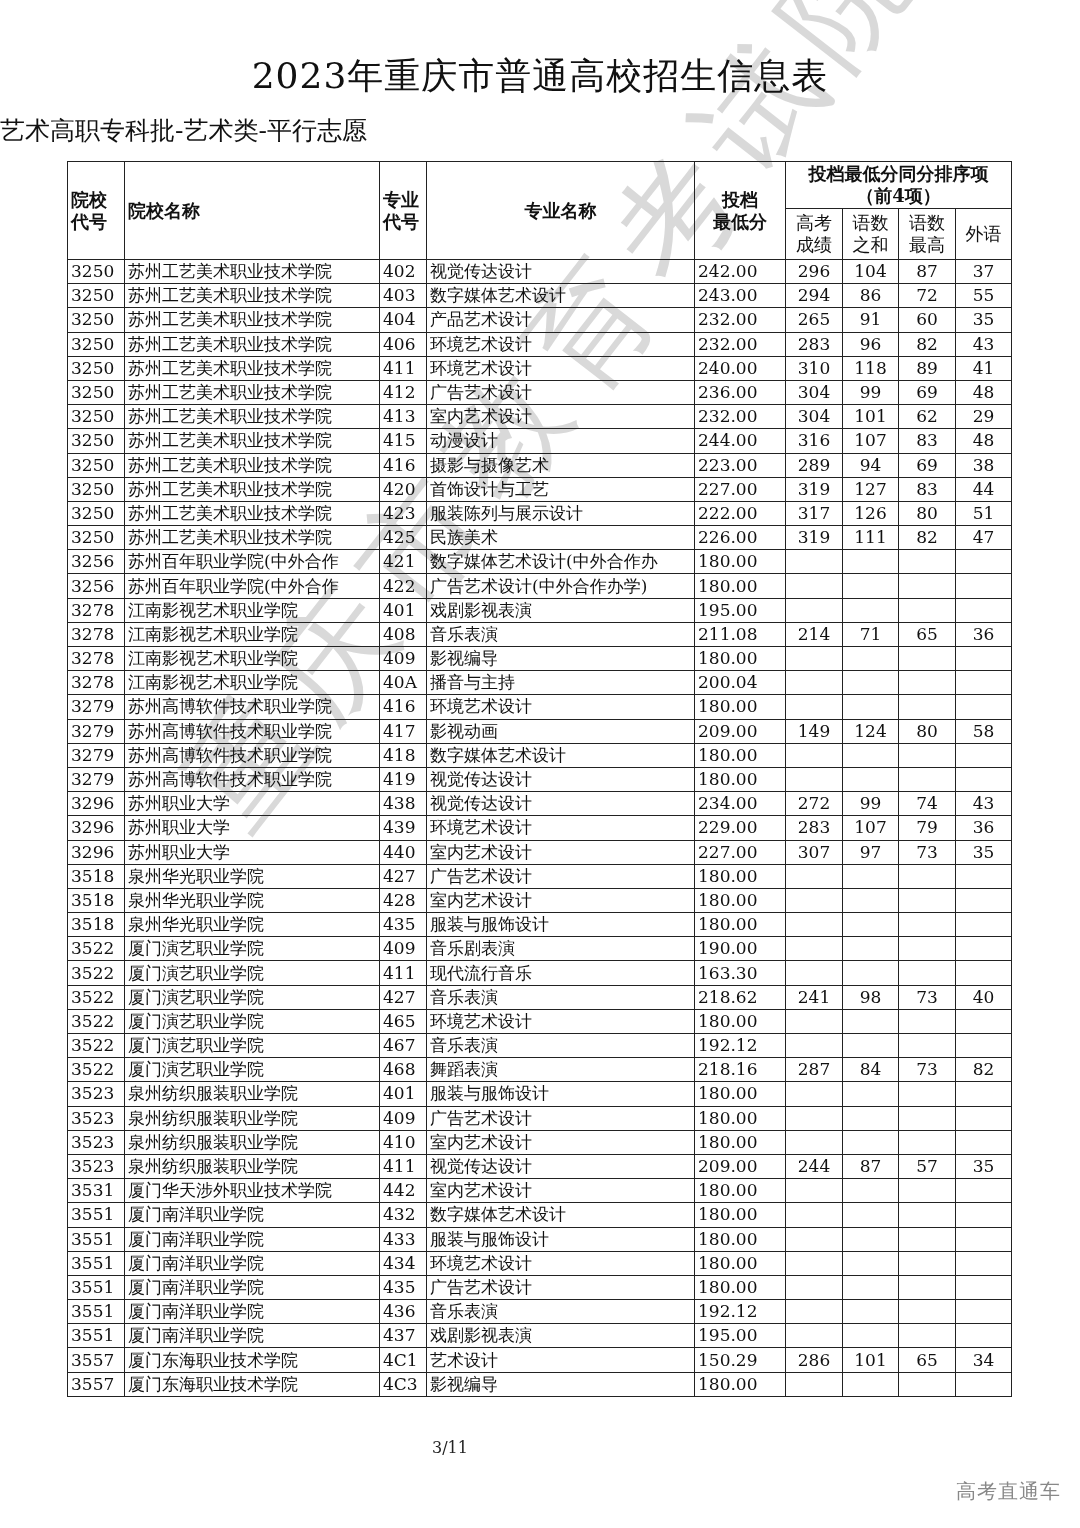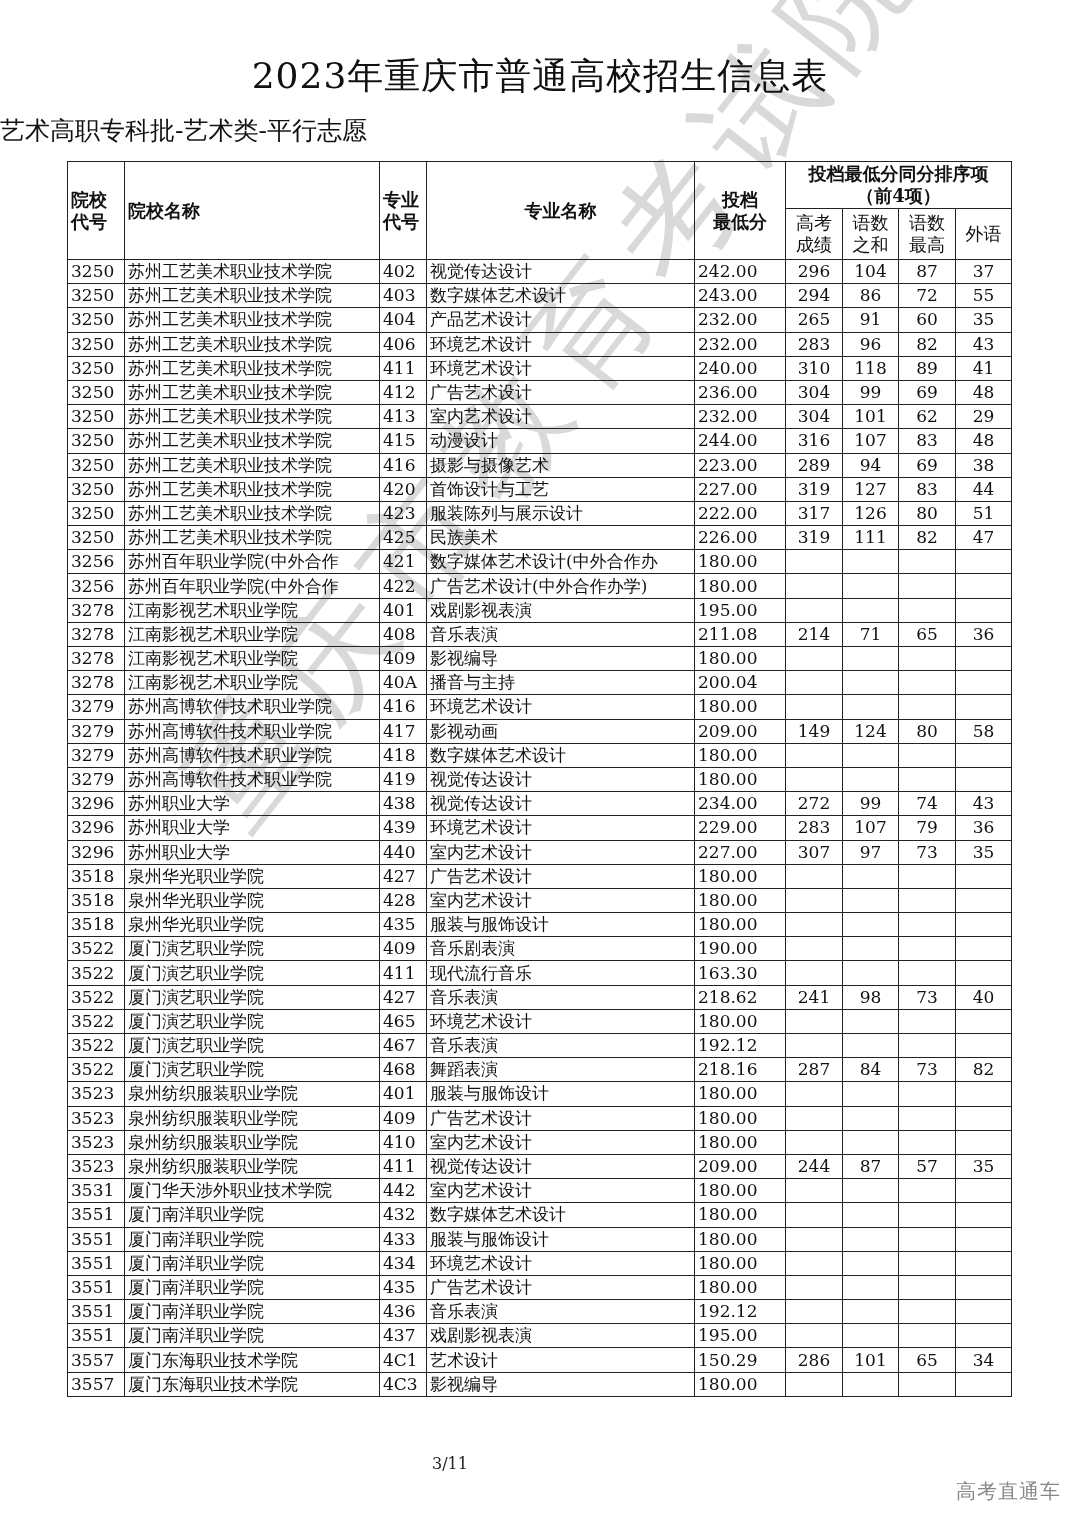--- a/index.html
+++ b/index.html
@@ -32,21 +32,21 @@
   .c-num { padding-right: 12px !important; }
   th.c-left { vertical-align: middle; }
   .watermark {
     position: absolute; left: 150px; top: 760px; transform: rotate(-52deg);
     transform-origin: left top; font-size: 120px; color: rgba(120,120,120,0.28);
     letter-spacing: 18px; white-space: nowrap; pointer-events: none;
     font-family: "DejaVu Sans", sans-serif;
   }
   .page-num {
     position: absolute; top: 1438px; left: 0; width: 900px; text-align: center;
-    font-size: 16px; color: #222; margin-top: 16px;
+    font-size: 16px; color: #222;
   }
   .brand {
     position: absolute; top: 1478px; right: 19px; font-size: 20px; color: #888;
     font-family: "DejaVu Sans", sans-serif; letter-spacing: 1px;
   }
 </style>
 </head>
 <body>
 
 <div class="watermark">重庆市教育考试院</div>

